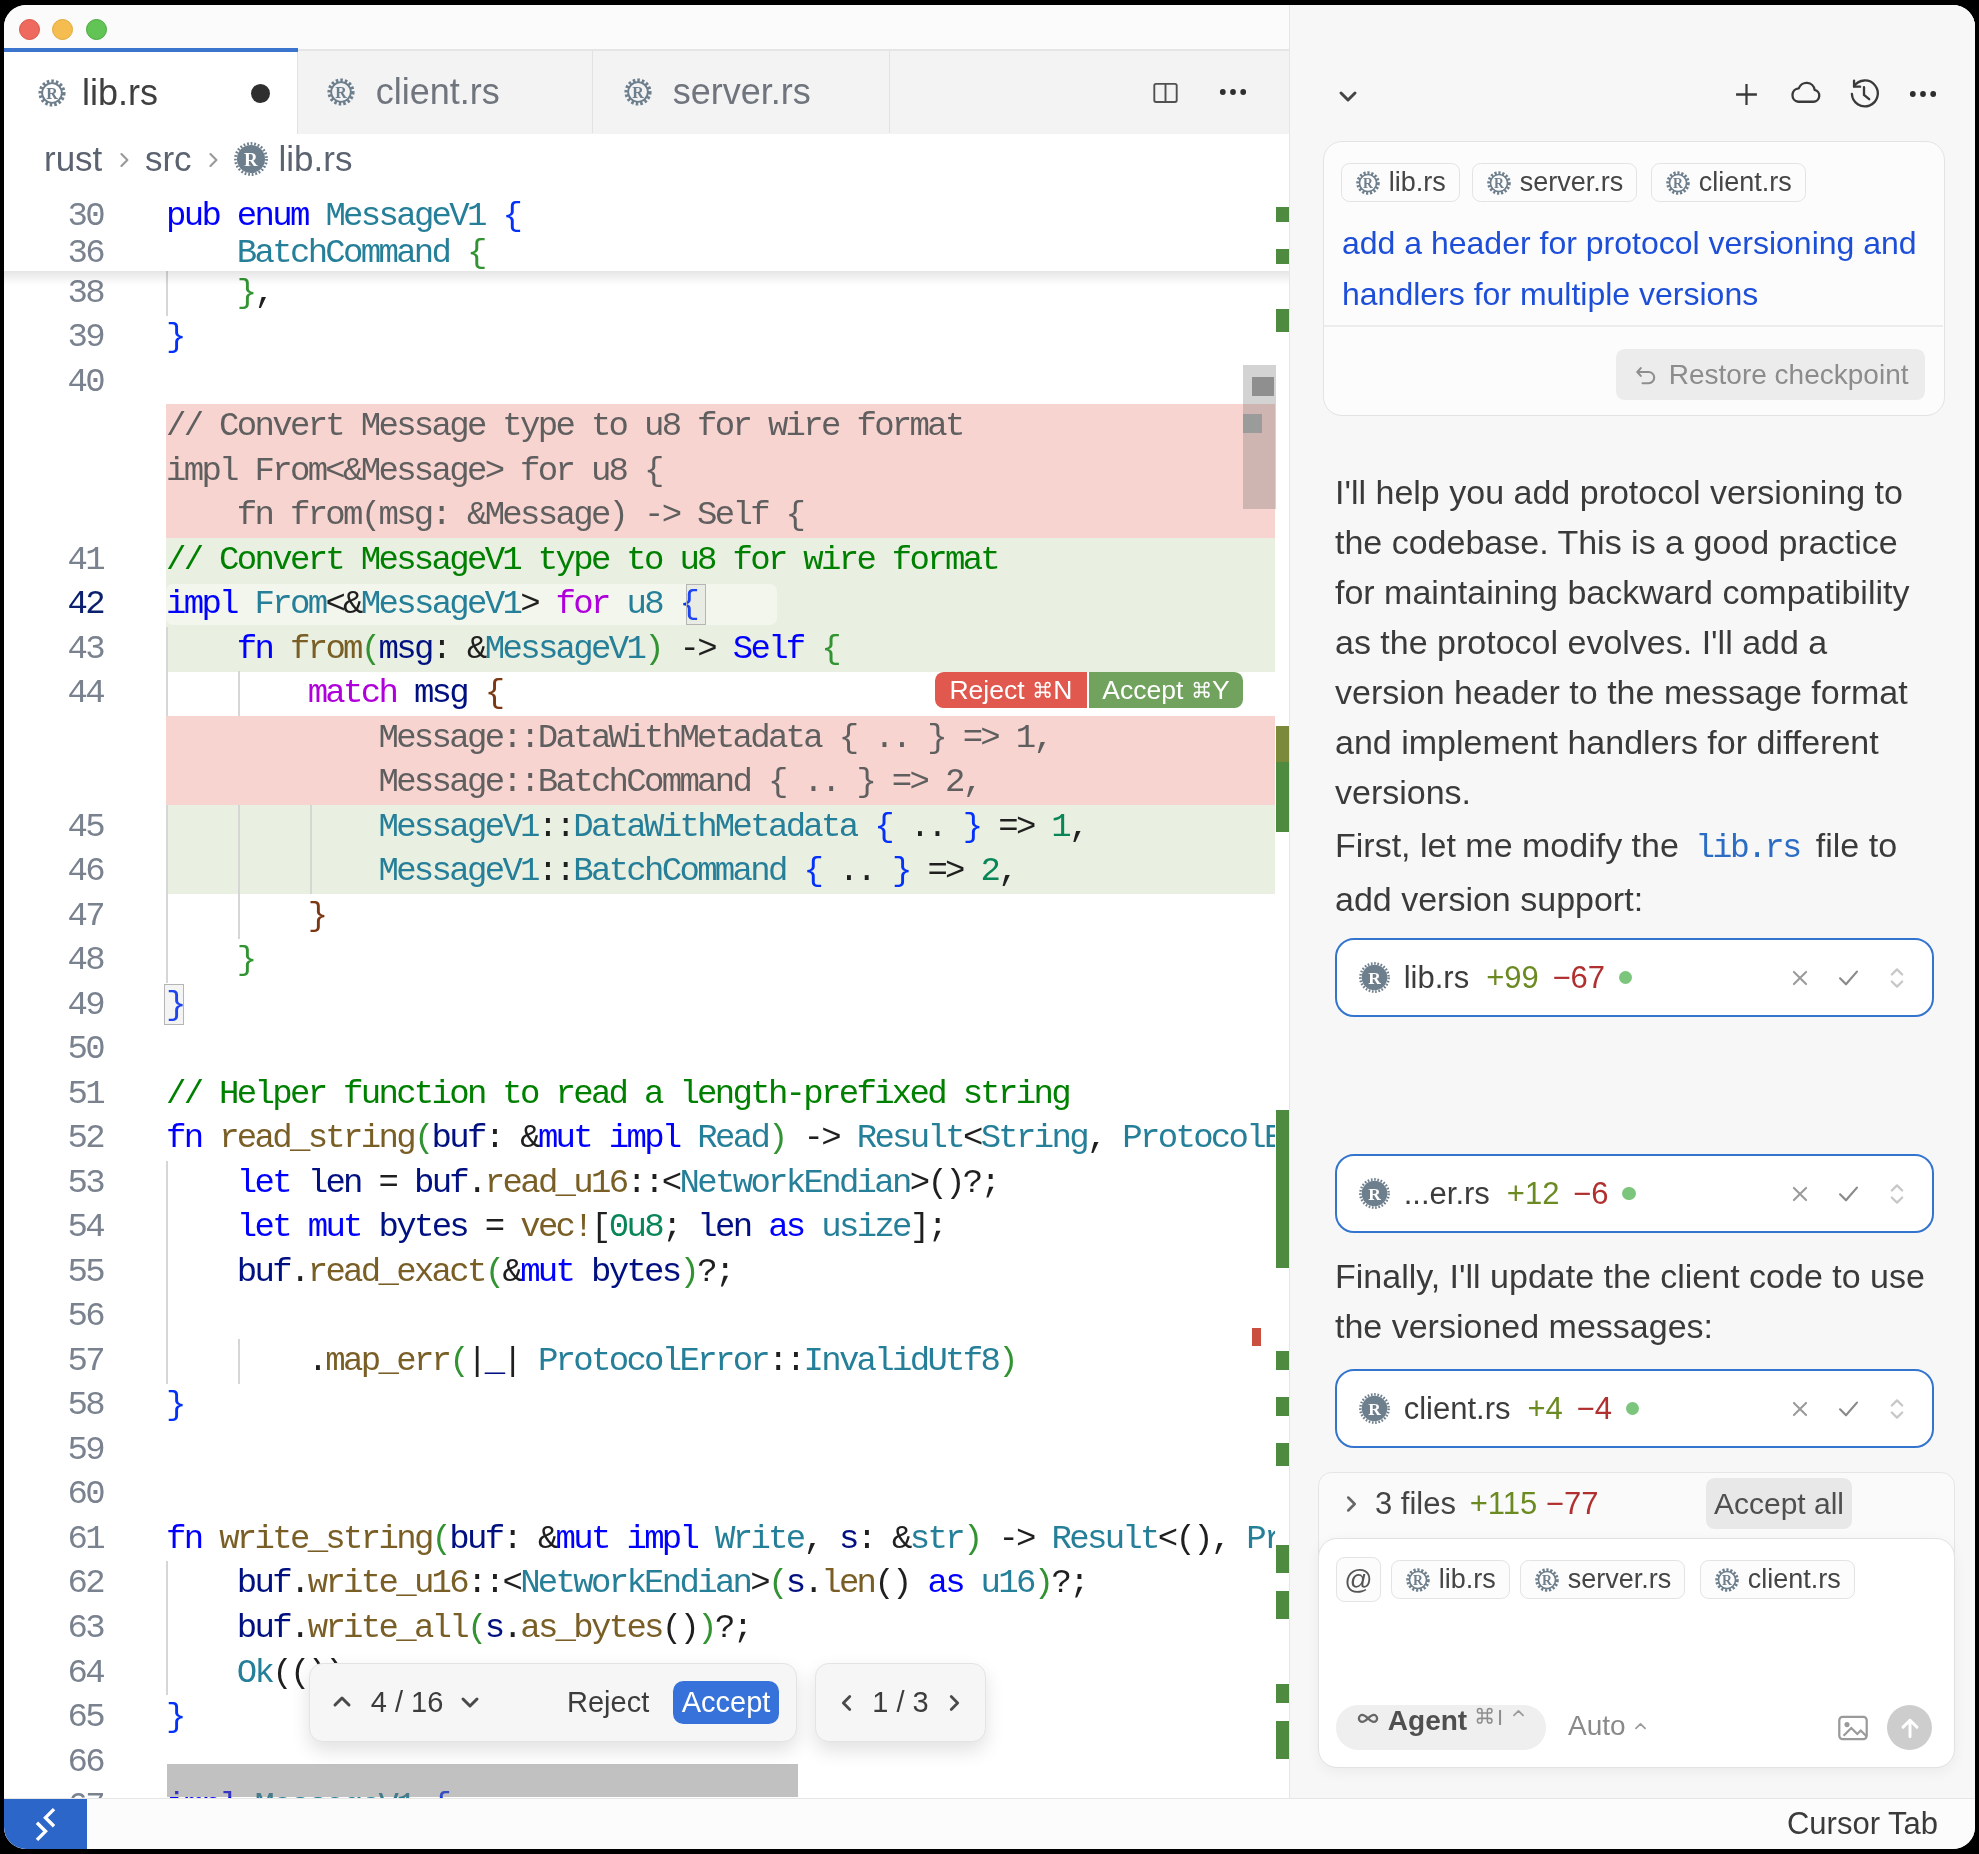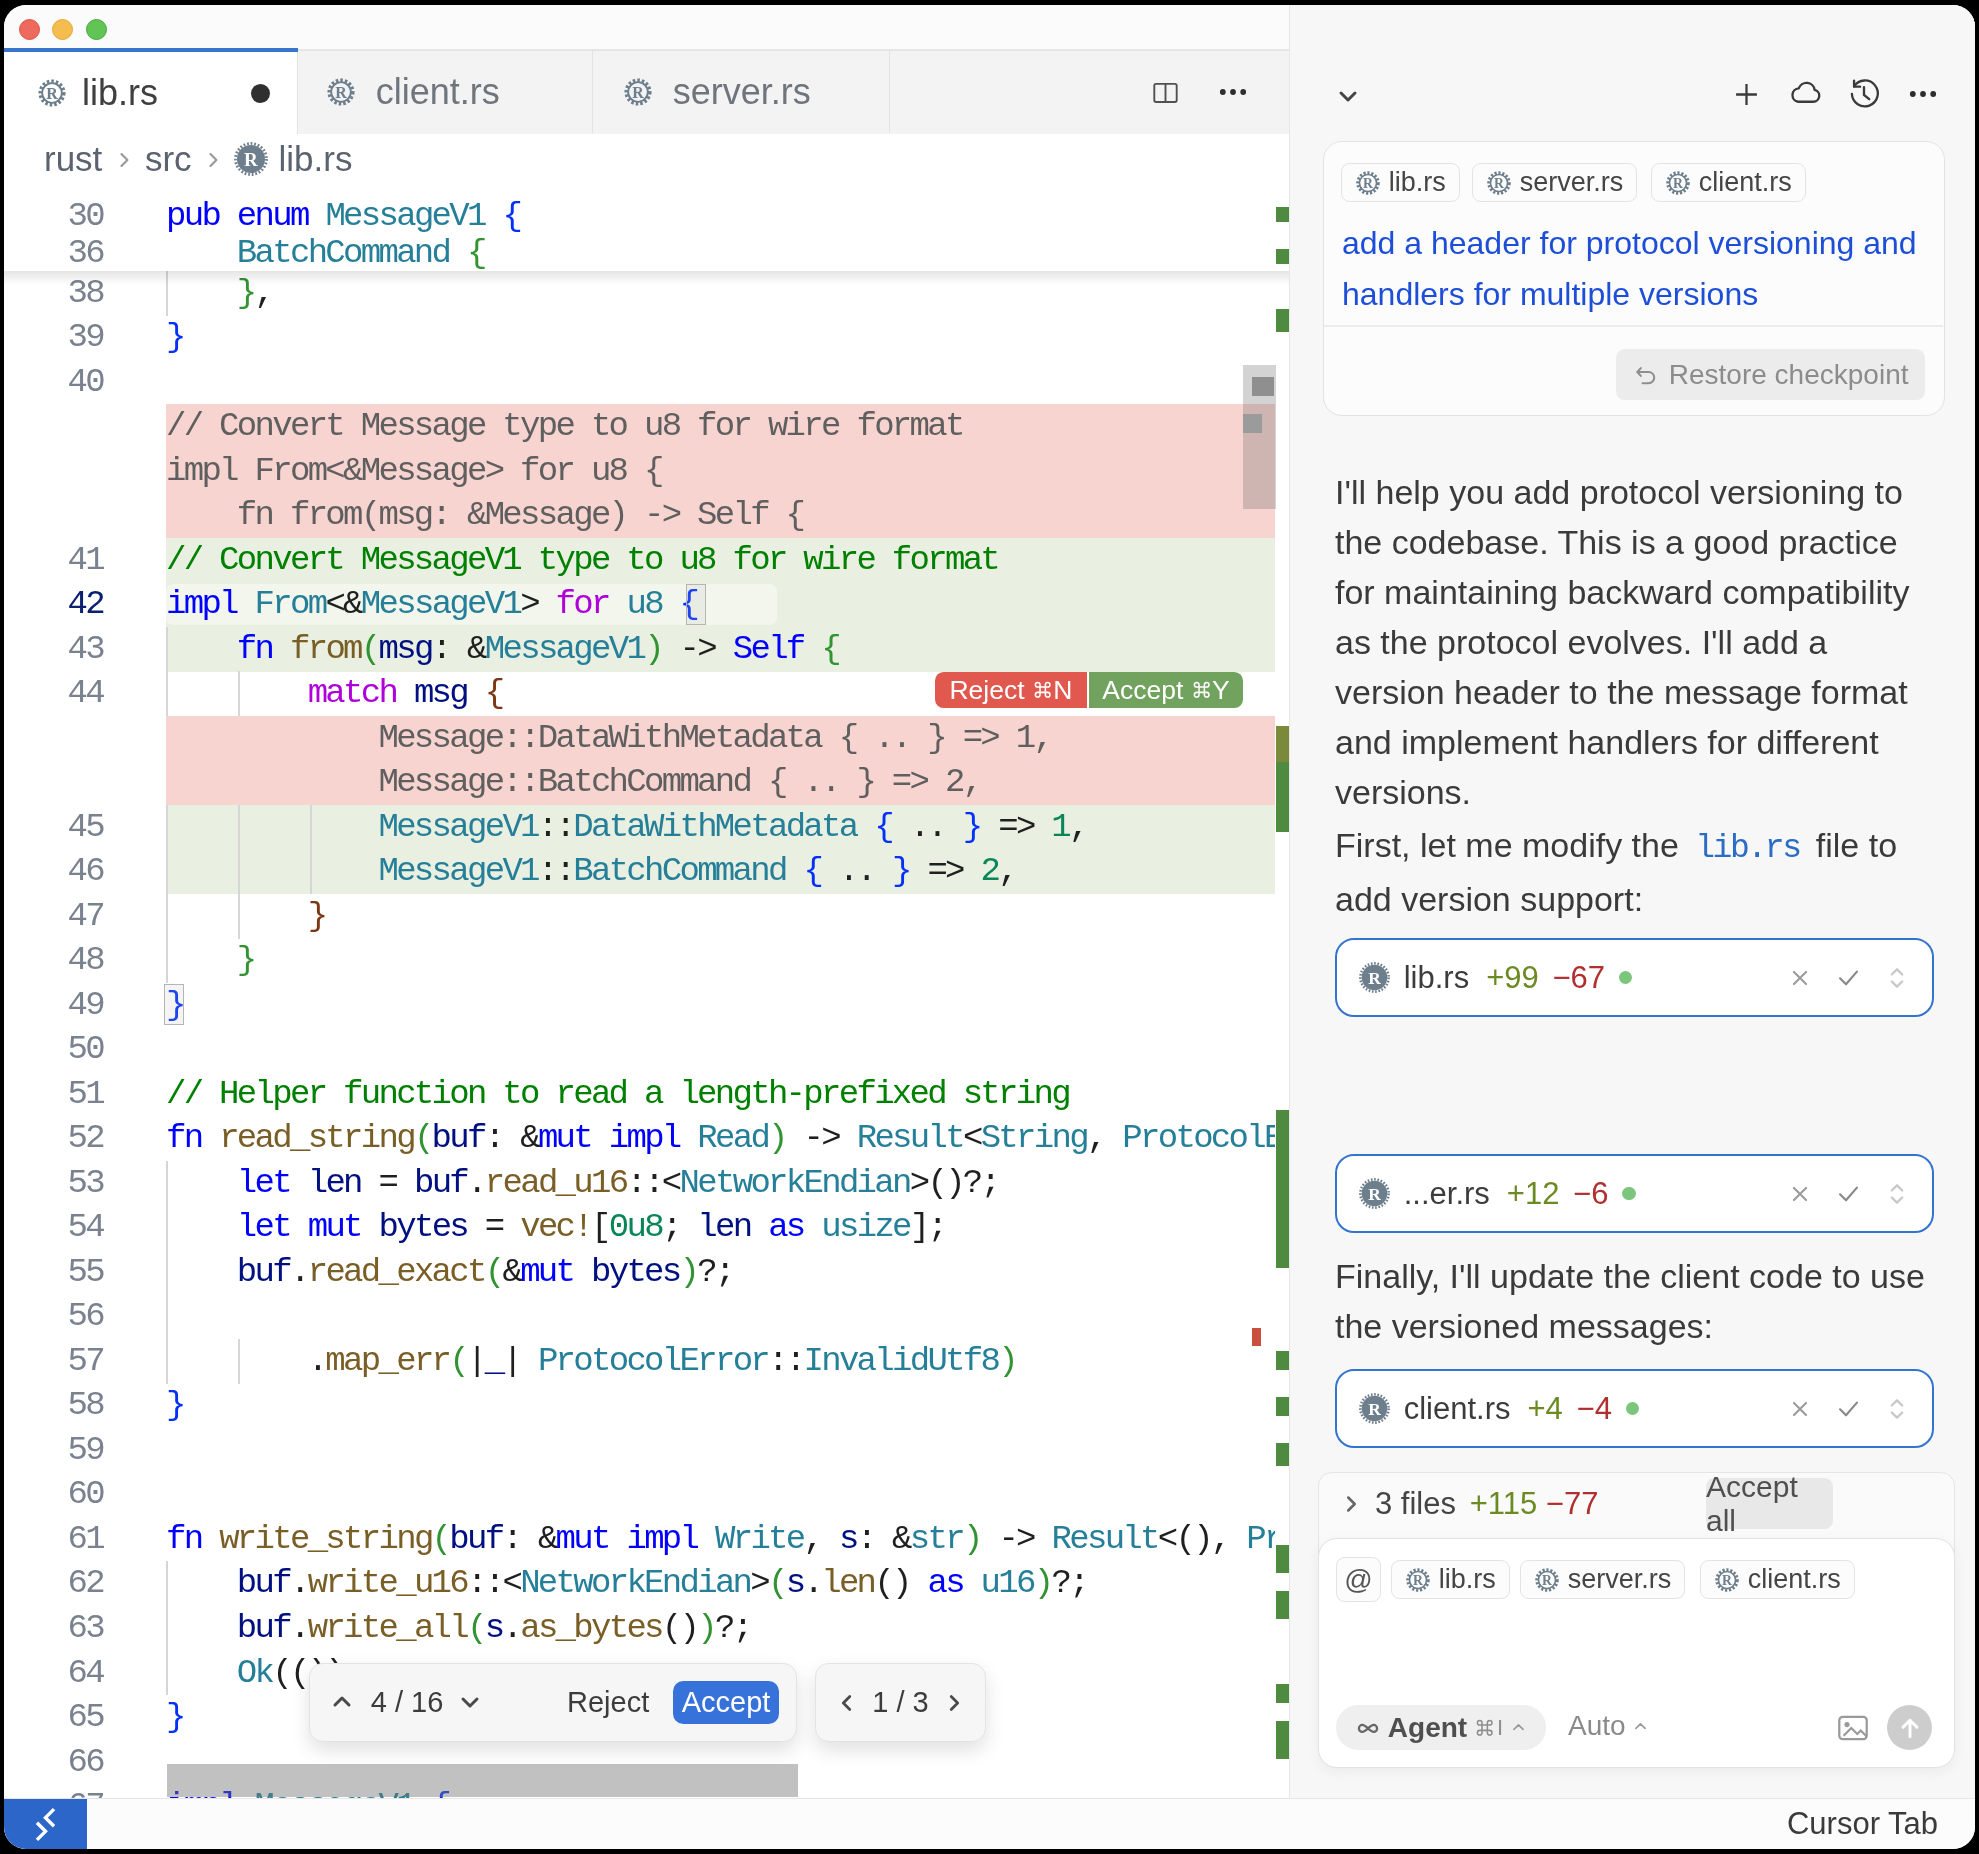--- a/index.html
+++ b/index.html
@@ -321,21 +321,21 @@
       </div>
 <div style="position:absolute;left:1318px;top:1472px;width:637px;height:94px;background:#fafafa;border:1.7px solid #e5e5e5;border-radius:13.7px;box-sizing:border-box"></div>
 <div style="position:absolute;left:1339px;top:1486px;display:flex;align-items:center;font-size:31px;color:#444">
         <svg width="24" height="24" viewBox="0 0 26 26">
           <path d="M10 6 L17 13 L10 20" fill="none" stroke="#666" stroke-width="2.8" stroke-linecap="round" stroke-linejoin="round"></path>
         </svg>
         <span style="margin-left:12px">3 files</span>
         <span style="margin-left:13.7px;color:#6b8a21">+115</span>
         <span style="margin-left:8.6px;color:#b03030">−77</span>
       </div>
-<div style="position:absolute;left:1706px;top:1478px;width:127px;height:51px;background:#e8e8e8;border-radius:8.6px;display:flex;align-items:center;justify-content:center;font-size:30px;color:#4f4f4f">Accept all</div>
+<div style="position:absolute;left:1706px;top:1478px;width:146px;height:51px;background:#e8e8e8;border-radius:8.6px;display:flex;align-items:center;justify-content:center;font-size:30px;color:#4f4f4f">Accept all</div>
 <div style="position:absolute;left:1318px;top:1538px;width:637px;height:230px;background:#fff;border:1.7px solid #e2e2e2;border-radius:19px;box-sizing:border-box;box-shadow:0 3.4px 13.7px rgba(0,0,0,.05)"></div>
 <div style="position:absolute;left:1336px;top:1557px;width:45px;height:45px;background:#fcfcfc;border:1.7px solid #e3e3e3;border-radius:8.6px;box-sizing:border-box;display:flex;align-items:center;justify-content:center;font-size:28px;color:#555">@</div>
 <div style="position:absolute;left:1391px;top:1560px;height:39px;padding:0 13px;background:#fcfcfc;border:1.7px solid #e3e3e3;border-radius:8.6px;display:inline-flex;align-items:center;font-size:27px;color:#454545;box-sizing:border-box">
         <svg width="26" height="26" viewBox="0 0 32 32" style="flex:none;font-size:32px">
           <circle cx="16" cy="16" r="12.2" fill="none" stroke="#6d7e8c" stroke-width="4.5" stroke-dasharray="2.6 2.1"></circle>
           <circle cx="16" cy="16" r="10.5" fill="none" stroke="#6d7e8c" stroke-width="2"></circle>
           <text x="16" y="22" font-family="Liberation Serif" font-size="17" font-weight="bold" fill="#6d7e8c" text-anchor="middle">R</text>
         </svg>
         <span style="margin-left:7.7px">lib.rs</span>
       </div>
@@ -348,21 +348,21 @@
         <span style="margin-left:7.7px">server.rs</span>
       </div>
 <div style="position:absolute;left:1700px;top:1560px;height:39px;padding:0 13px;background:#fcfcfc;border:1.7px solid #e3e3e3;border-radius:8.6px;display:inline-flex;align-items:center;font-size:27px;color:#454545;box-sizing:border-box">
         <svg width="26" height="26" viewBox="0 0 32 32" style="flex:none;font-size:32px">
           <circle cx="16" cy="16" r="12.2" fill="none" stroke="#6d7e8c" stroke-width="4.5" stroke-dasharray="2.6 2.1"></circle>
           <circle cx="16" cy="16" r="10.5" fill="none" stroke="#6d7e8c" stroke-width="2"></circle>
           <text x="16" y="22" font-family="Liberation Serif" font-size="17" font-weight="bold" fill="#6d7e8c" text-anchor="middle">R</text>
         </svg>
         <span style="margin-left:7.7px">client.rs</span>
       </div>
-<div style="position:absolute;left:1336px;top:1705px;width:210px;height:45px;background:#efefef;border-radius:22px;display:flex;align-items:center;justify-content:center;gap:6.8px">
+<div style="position:absolute;left:1336px;top:1705px;width:210px;height:45px;background:#efefef;border-radius:22px;display:flex;align-items:flex-start;justify-content:center;gap:6.8px">
         <svg width="26" height="26" viewBox="0 0 30 30">
           <path d="M8.5 11.5 a4 4 0 1 0 0 8 c4 0 9-8 13-8 a4 4 0 1 1 0 8 c-4 0-9-8-13-8Z" fill="none" stroke="#666" stroke-width="2.6"></path>
         </svg>
         <span style="font-size:28px;font-weight:bold;color:#4f4f4f">Agent</span>
         <svg width="21.4" height="21.4" viewBox="0 0 24 24">
           <path d="M9 9 H15 V15 H9 Z M9 9 H6.4 A2.6 2.6 0 1 1 9 6.4 Z M15 9 V6.4 A2.6 2.6 0 1 1 17.6 9 Z M15 15 H17.6 A2.6 2.6 0 1 1 15 17.6 Z M9 15 V17.6 A2.6 2.6 0 1 1 6.4 15 Z" fill="none" stroke="#8e8e8e" stroke-width="1.7"></path>
         </svg>
         <span style="font-size:22px;color:#8e8e8e;margin-left:-5.1px">I</span>
         <svg width="17" height="17" viewBox="0 0 26 26">
           <path d="M6 16 L13 9 L20 16" fill="none" stroke="#9a9a9a" stroke-width="2.6" stroke-linecap="round" stroke-linejoin="round"></path>

